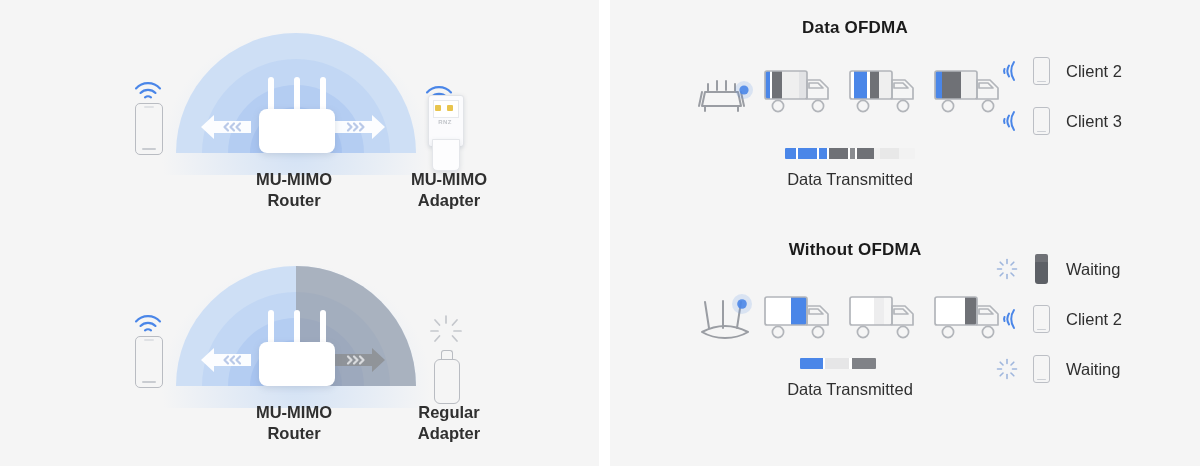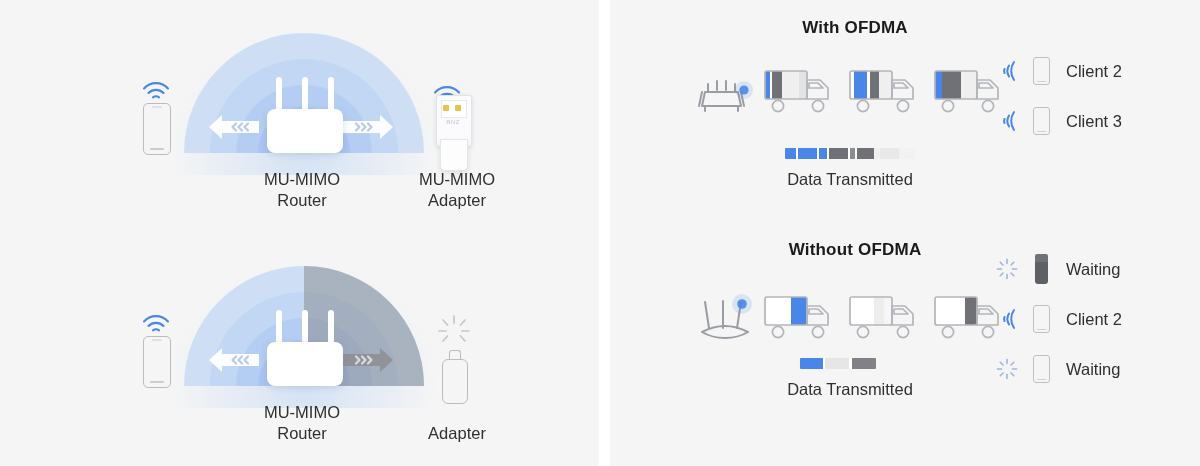--- a/index.html
+++ b/index.html
@@ -8,21 +8,21 @@
     font-family:"Liberation Sans","DejaVu Sans",sans-serif;
     color:#3a3a3a;
   }
   .stage{position:relative;width:1200px;height:466px;background:#ffffff;}
 
   .panel{position:absolute;top:0;height:466px;background:#f5f5f5;}
   .panel-left{left:0;width:599px;}
   .panel-right{left:610px;width:590px;}
 
   
-  .scene{position:absolute;left:12px;width:599px;height:233px;}
+  .scene{position:absolute;left:4px;width:599px;height:233px;font-weight:bold;}
   .scene-top{top:0;}
   .scene-bottom{top:233px;}
 
   
   .arcs{position:absolute;left:172px;bottom:80px;width:240px;height:120px;overflow:hidden;}
   .arc{position:absolute;bottom:0;border-radius:50% 50% 0 0 / 100% 100% 0 0;}
   .arc.a1{left:0;width:240px;height:120px;background:#cedff5;}
   .arc.a2{left:26px;width:188px;height:94px;background:#c2d7f4;}
   .arc.a3{left:52px;width:136px;height:68px;background:#b4cdf2;}
   .arc.a4{left:74px;width:92px;height:46px;background:#a8c4f0;}
@@ -287,31 +287,32 @@
       <div class="regadapter">
         <div class="neck"></div>
         <div class="bottle"></div>
       </div>
 
       <div class="caption cap-router">
         <div>MU-MIMO</div>
         <div>Router</div>
       </div>
       <div class="caption cap-adapter">
+        <div>Regular</div>
         <div>Adapter</div>
       </div>
     </div>
   </div>
 
   <div class="divider"></div>
 
   <div class="panel panel-right"></div>
 
   <div class="ofdma ofdma-top">
-    <div class="ofdma-title">With OFDMA</div>
+    <div class="ofdma-title">Data OFDMA</div>
 
     <div class="rt-router">
       <svg width="66" height="52" viewBox="0 0 66 52">
         <g fill="none" stroke="#9a9da3" stroke-width="2" stroke-linecap="round" stroke-linejoin="round">
           <path d="M16 18 L16 26 M25 15 L25 24 M34 15 L34 24 M43 18 L43 26"></path>
           <path d="M13 26 L46 26 L49 40 L10 40 Z"></path>
           <path d="M10 26 L7 40 M49 26 L52 40"></path>
           <path d="M13 40 L13 45 M46 40 L46 45"></path>
         </g>
         <circle cx="52" cy="24" r="9" fill="#4a86e8" opacity=".16"></circle>

